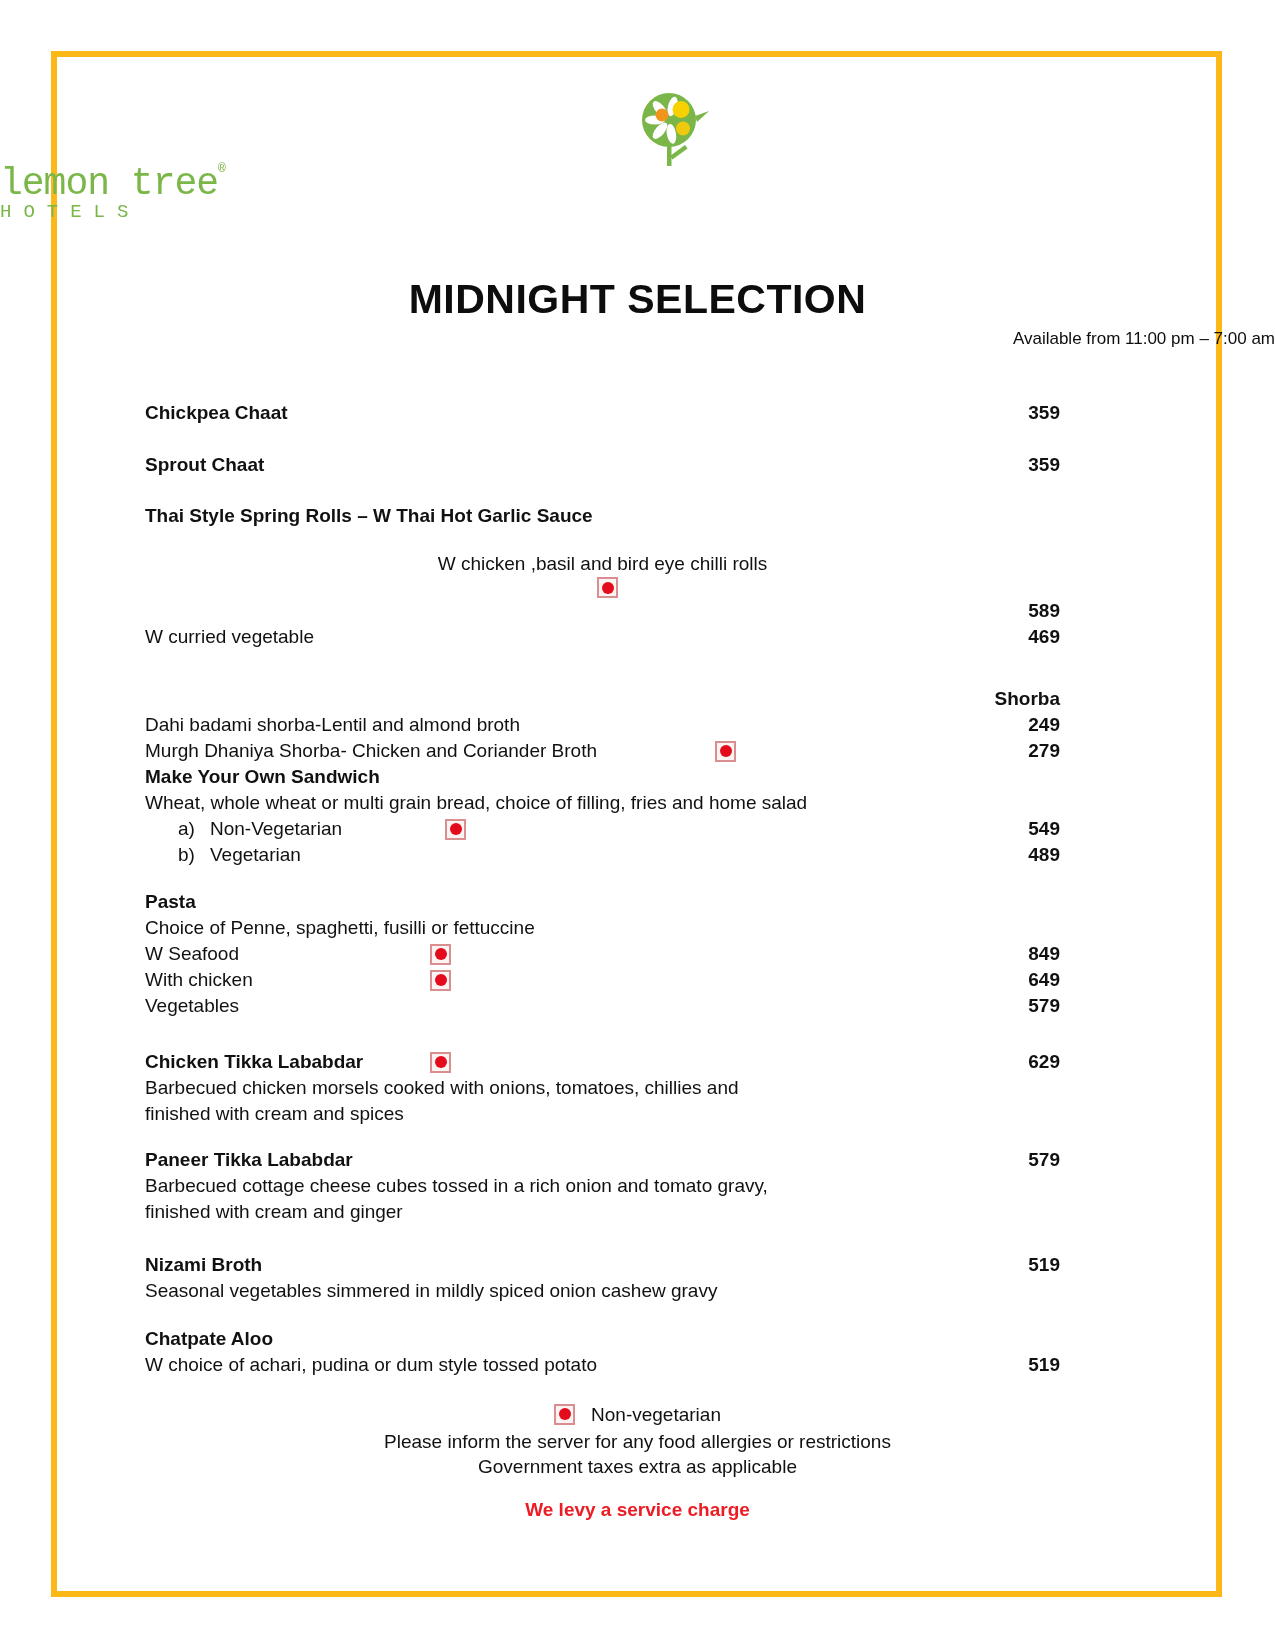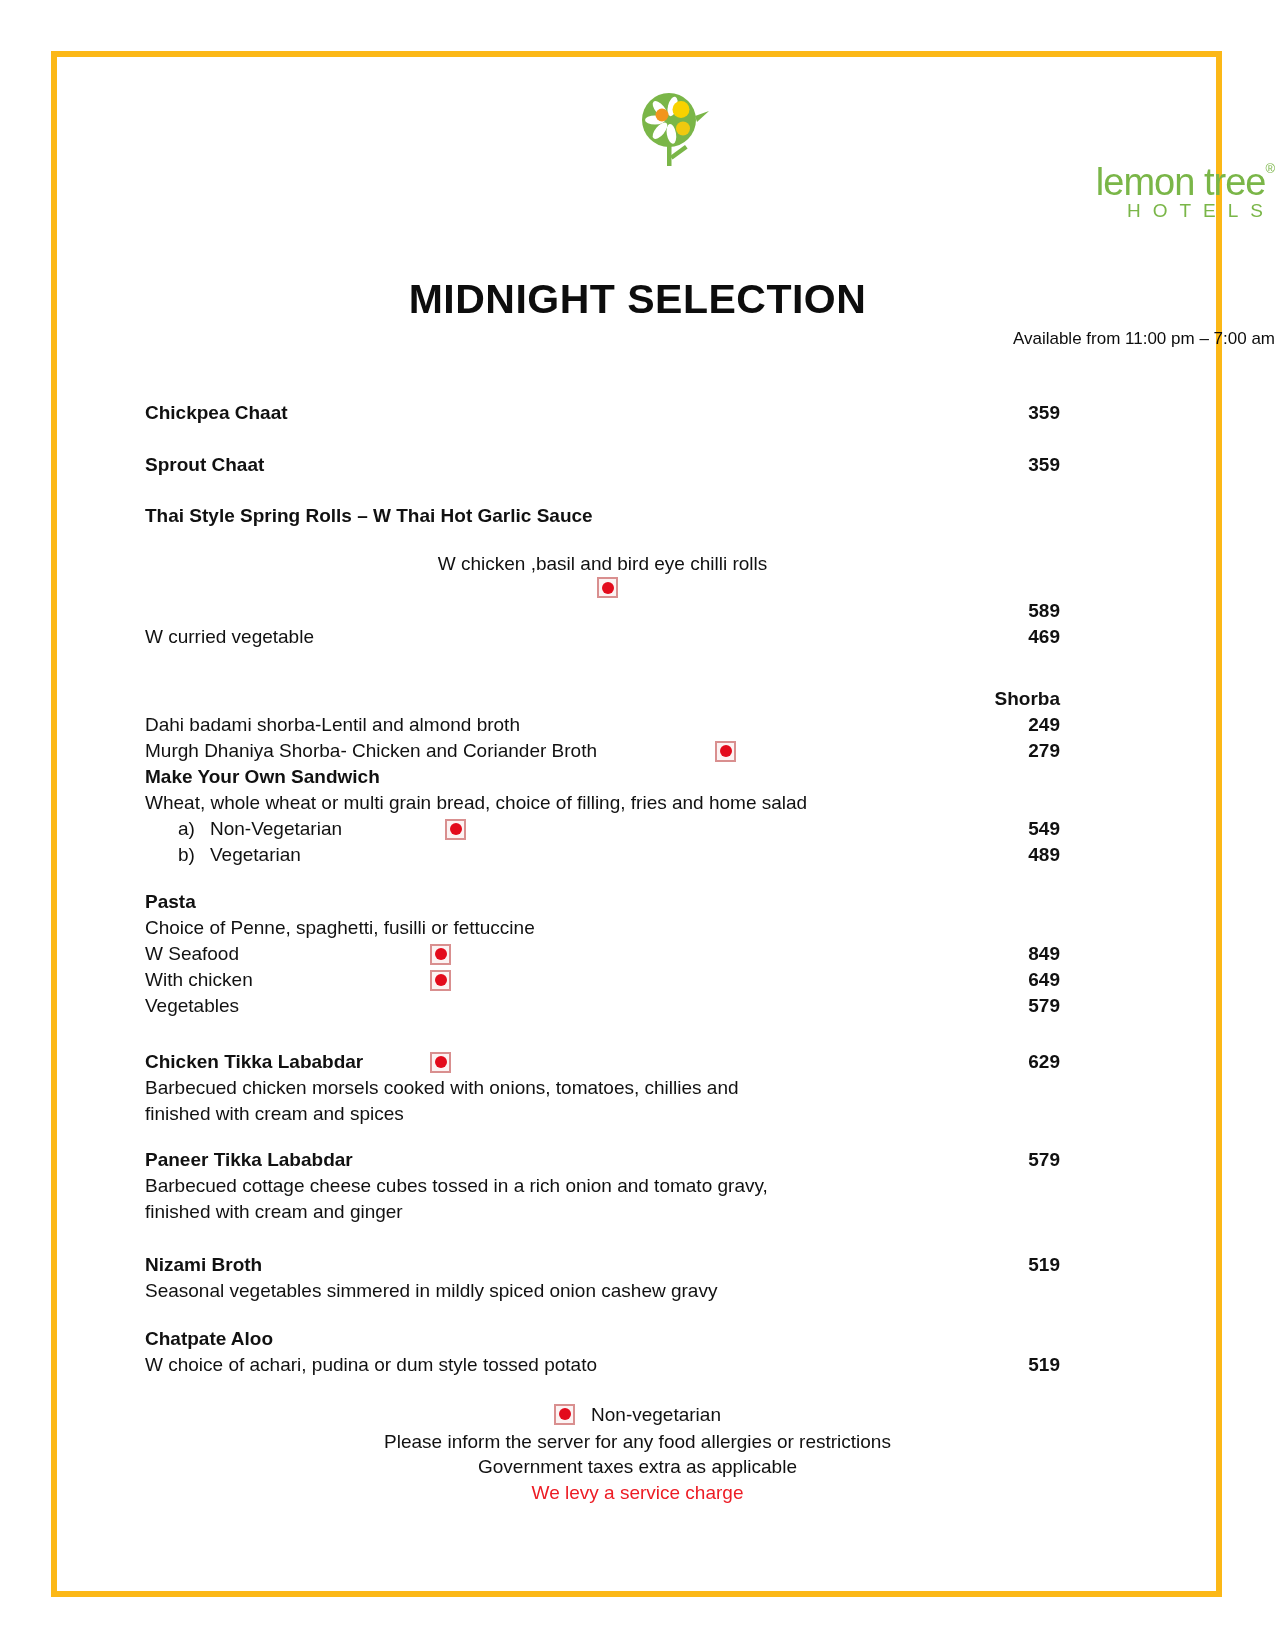--- a/index.html
+++ b/index.html
@@ -17,21 +17,21 @@
   body{
     width:1275px;height:1650px;background:#ffffff;position:relative;
     font-family:"Liberation Sans", sans-serif;color:var(--ink);
     -webkit-font-smoothing:antialiased;
   }
   .frame{
     position:absolute;left:51px;top:51px;width:1171px;height:1546px;
     border:6px solid var(--border);box-sizing:border-box;
   }
   
-  .logo{position:absolute;top:90px;left:0;width:100%;text-align:right;line-height:1;}
+  .logo{position:absolute;top:90px;left:0;width:100%;text-align:left;line-height:1;font-family:Liberation Mono, monospace;}
   .logo-tree{display:block;margin:0 auto -4px auto;transform:translateX(29px);}
   .brand{font-size:38px;font-weight:400;color:var(--green);letter-spacing:-1px;}
   .brand sup{font-size:13px;vertical-align:22px;letter-spacing:0;}
   .hotels{font-size:19px;color:var(--green);letter-spacing:12px;padding-left:0;font-weight:400;}
   
   .title{position:absolute;top:276px;left:0;width:100%;text-align:center;margin:0;
     font-size:41px;font-weight:700;letter-spacing:0.5px;color:#0d0d0d;}
   .subtitle{position:absolute;top:329px;left:0;width:100%;text-align:right;font-size:17px;color:#0d0d0d;}
   
   .menu{position:absolute;left:145px;top:400px;width:915px;font-size:19px;}
@@ -43,21 +43,21 @@
   .price{margin-left:auto;font-weight:700;flex:none;}
   
   .nv{box-sizing:border-box;width:21px;height:21px;flex:none;
     border:2px solid var(--nonveg-border);background:#fcf3f3;
     display:inline-flex;align-items:center;justify-content:center;}
   .nv.inline{margin-left:10px;}
   .nv-dot{width:12px;height:12px;border-radius:50%;background:var(--nonveg);}
   
   .footer{position:absolute;left:0;top:1401px;width:100%;text-align:center;font-size:19px;line-height:25px;}
   .legend-row{display:flex;justify-content:center;align-items:center;gap:16px;height:26px;margin-bottom:2px;}
-  .footer-red{color:var(--footer-red);font-weight:400;margin-top:1px;}
+  .footer-red{color:var(--footer-red);font-weight:700;margin-top:18px;}
 </style>
 </head>
 <body>
 
 <div class="frame"></div>
 
 <div class="logo">
   <svg class="logo-tree" width="116" height="76" viewBox="0 0 116 76" aria-hidden="true">
     <g style="fill:var(--green)">
       <circle cx="60" cy="30" r="27"></circle>

